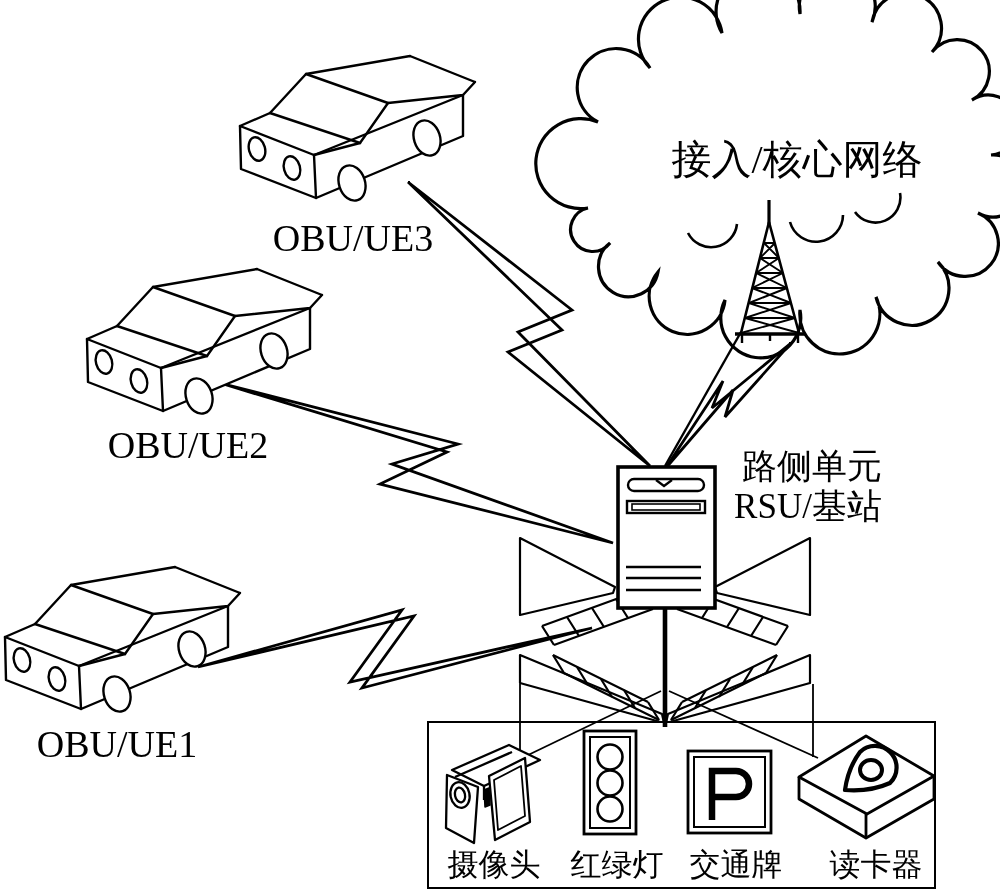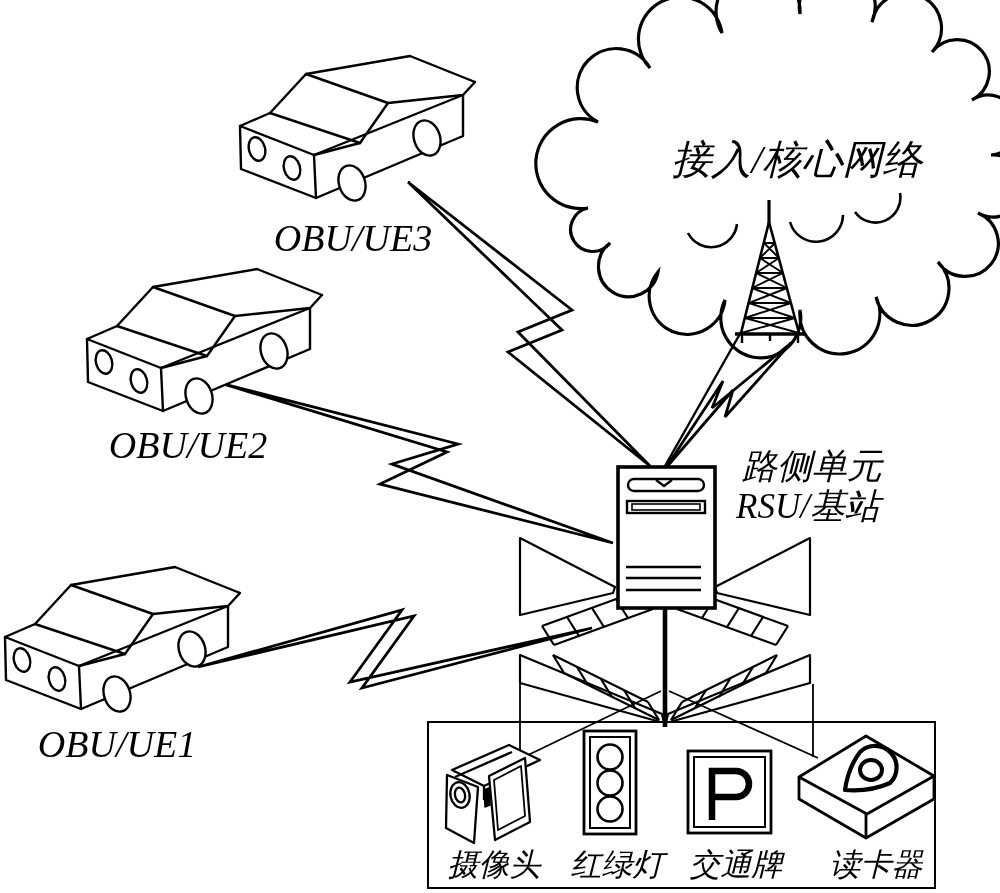--- a/index.html
+++ b/index.html
@@ -2,21 +2,20 @@
 <html><head>
 <meta charset="utf-8">
 <style>
   html,body{margin:0;padding:0;background:#e8e8e8;}
   .stage{
     position:relative;
     width:1000px;height:893px;
     background:#ffffff;
     font-family:"Liberation Serif","DejaVu Serif",serif;
     overflow:hidden;
-    font-style:italic;
   }
   svg{position:absolute;left:0;top:0;}
   text{fill:#000;}
   .cjk{font-family:"Liberation Serif","DejaVu Serif",serif;}
 </style>
 </head>
 <body>
 
 <div class="stage">
 <svg width="1000" height="893" viewBox="0 0 1000 893">

